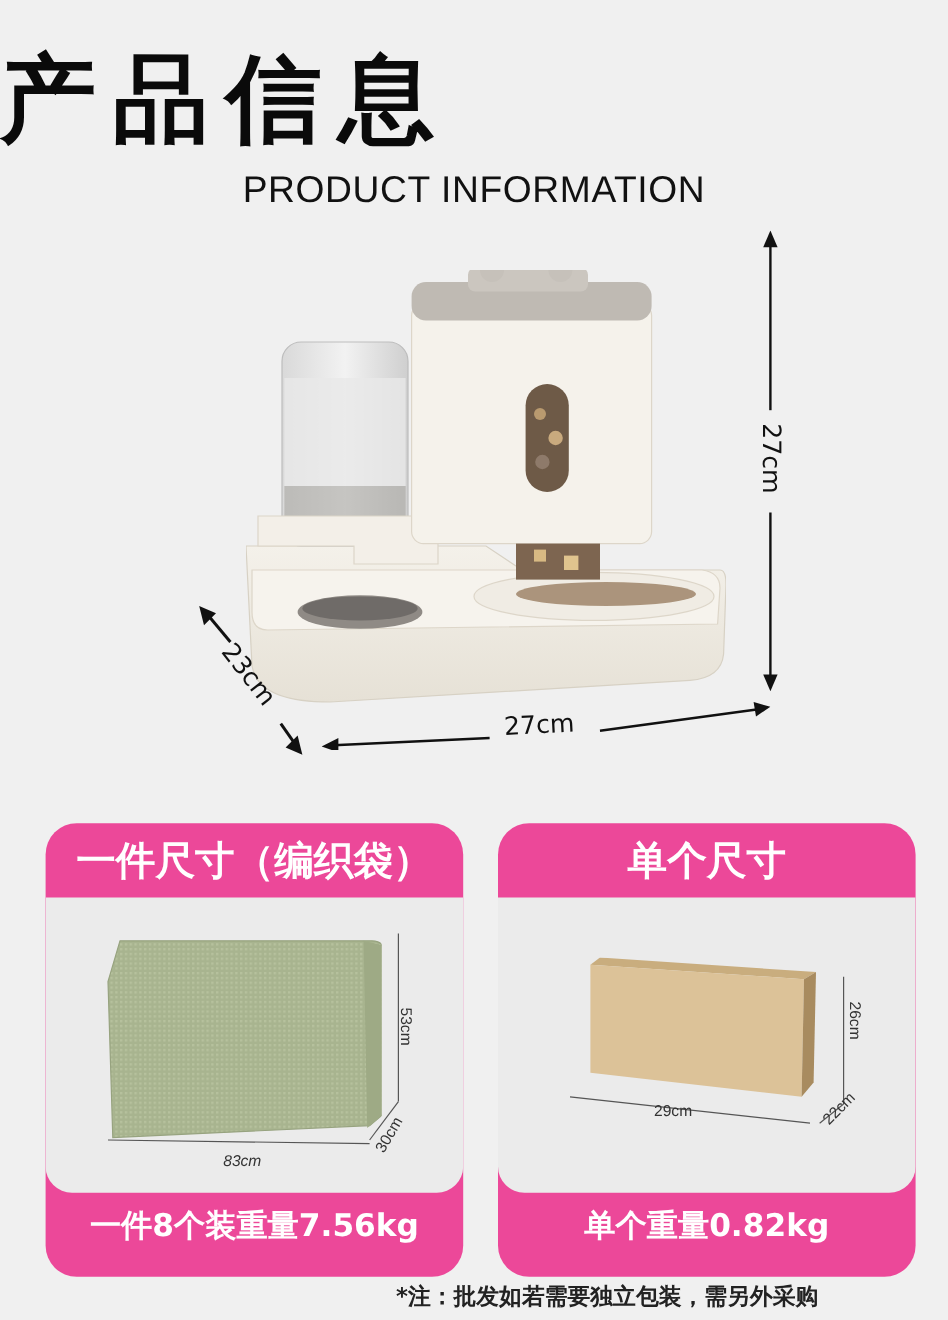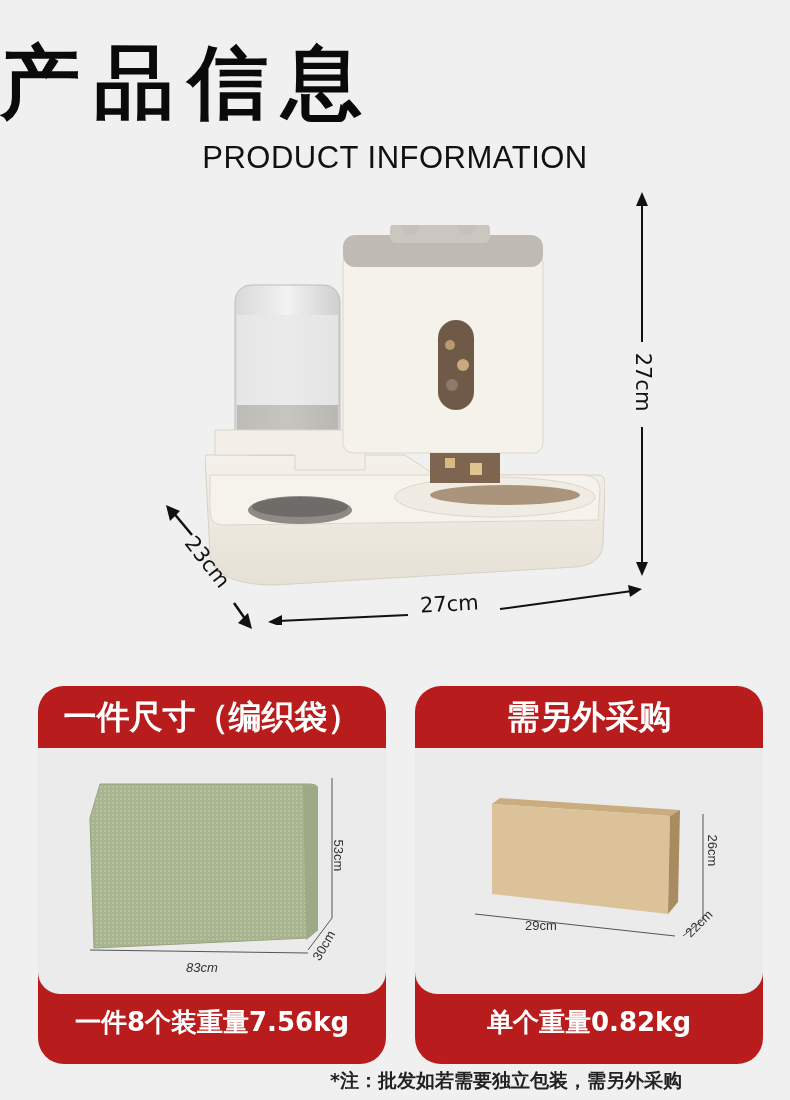--- a/index.html
+++ b/index.html
@@ -10,21 +10,21 @@
     font-size: 80px; font-weight: bold; letter-spacing: 14px; color: #0a0a0a; line-height: 90px; }
   .title-en { position: absolute; left: 0; top: 140px; width: 790px; text-align: center;
     font-family: "Liberation Sans", sans-serif; font-size: 31px; color: #111; letter-spacing: 0.5px; }
 
   
   .product { position: absolute; left: 205px; top: 225px; width: 400px; height: 370px; }
   .dim-label { position: absolute; font-family: "DejaVu Sans", sans-serif; font-size: 21px; color: #111; background: #f0f0f0; }
 
   
   .card { position: absolute; top: 686px; width: 348px; height: 378px; border-radius: 26px;
-    background: #b91c1c; overflow: hidden; }
+    background: #ec4899; overflow: hidden; }
   .card-left { left: 38px; }
   .card-right { left: 415px; }
   .card-header { height: 62px; line-height: 62px; text-align: center; color: #fff;
     font-weight: bold; font-size: 33px; white-space: nowrap; }
   .card-body { position: absolute; left: 0; top: 62px; width: 348px; height: 246px;
     background: #ebebeb; border-radius: 0 0 22px 22px; }
   .card-footer { position: absolute; left: 0; top: 308px; width: 348px; height: 80px;
     line-height: 56px; text-align: center; color: #fff; font-weight: bold; font-size: 26px; }
   .small-dim { position: absolute; font-family: "Liberation Sans", sans-serif; font-size: 13px; color: #333; }
 
@@ -125,32 +125,32 @@
       <line x1="12" y1="182" x2="230" y2="185" stroke="#555" stroke-width="1"></line>
     </svg>
     <div class="small-dim" style="left:285px;top:100px;transform:rotate(90deg);">53cm</div>
     <div class="small-dim" style="left:148px;top:212px;font-style:italic;">83cm</div>
     <div class="small-dim" style="left:270px;top:190px;transform:rotate(-60deg);">30cm</div>
   </div>
   <div class="card-footer">一件8个装重量7.56kg</div>
 </div>
 
 <div class="card card-right">
-  <div class="card-header">需另外采购</div>
+  <div class="card-header">单个尺寸</div>
   <div class="card-body">
     <svg style="position:absolute;left:65px;top:50px;" width="210" height="125">
       <polygon points="12,6 20,0 200,12 190,18" fill="#c9ad7e"></polygon>
       <polygon points="12,6 190,18 188,116 12,96" fill="#dcc298"></polygon>
       <polygon points="190,18 200,12 198,104 188,116" fill="#a88b5f"></polygon>
     </svg>
     <svg style="position:absolute;left:50px;top:60px;" width="280" height="170">
       <line x1="238" y1="6" x2="238" y2="112" stroke="#555" stroke-width="1"></line>
       <line x1="238" y1="112" x2="218" y2="128" stroke="#555" stroke-width="1"></line>
       <line x1="10" y1="106" x2="210" y2="128" stroke="#555" stroke-width="1"></line>
     </svg>
     <div class="small-dim" style="left:282px;top:95px;transform:rotate(90deg);">26cm</div>
-    <div class="small-dim" style="left:110px;top:170px;">29cm</div>
+    <div class="small-dim" style="left:130px;top:170px;">29cm</div>
     <div class="small-dim" style="left:268px;top:168px;transform:rotate(-45deg);">22cm</div>
   </div>
   <div class="card-footer">单个重量0.82kg</div>
 </div>
 
 <div class="note">*注：批发如若需要独立包装，需另外采购</div>
 
 </body></html>

